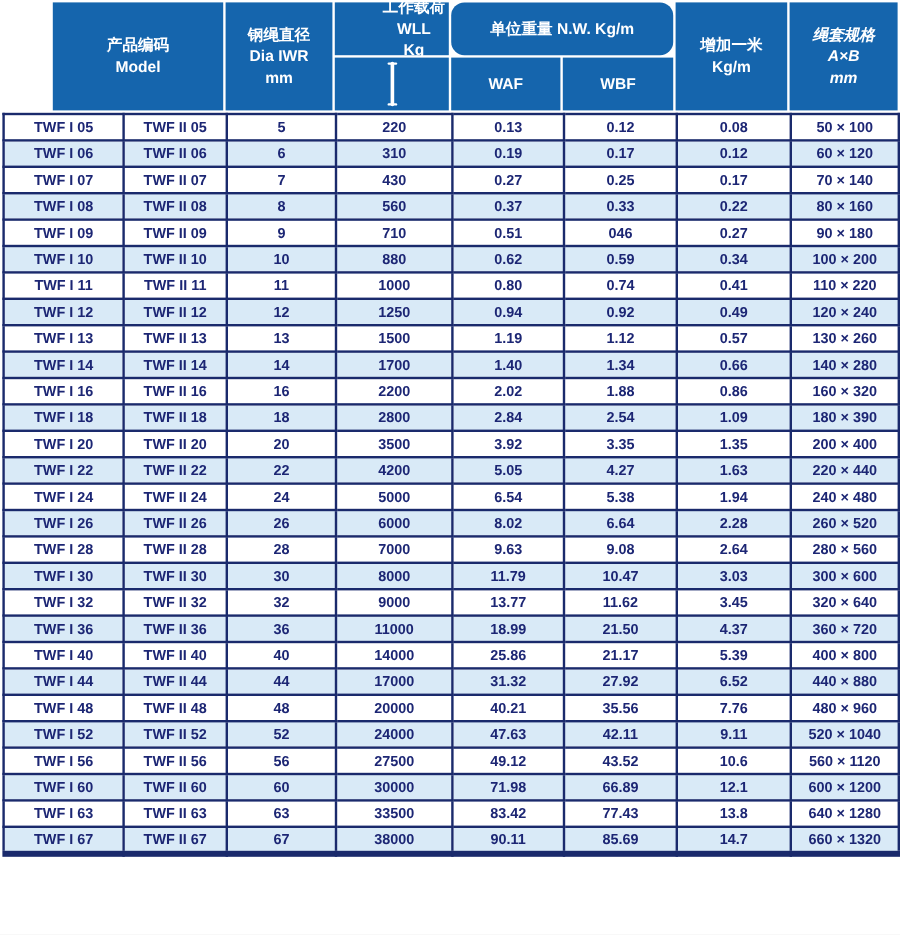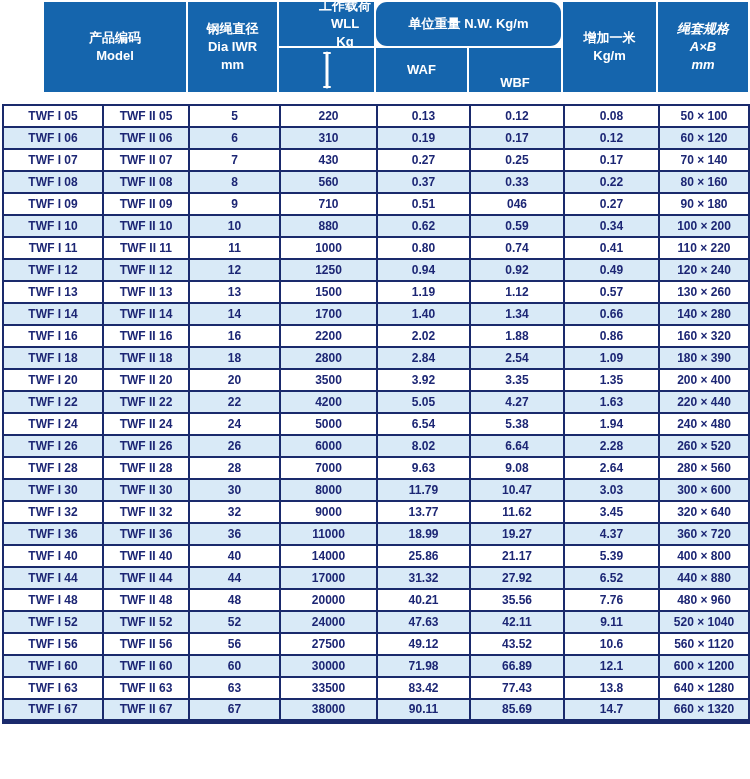--- a/index.html
+++ b/index.html
@@ -32,29 +32,29 @@
     font-weight:bold;font-size:13px;line-height:1.4;
     text-align:center;
   }
   .hcell span{display:block;}
   .c-model{grid-column:1/3;grid-row:1/3;margin-left:42px;}
   .c-dia{grid-column:3;grid-row:1/3;}
   .c-wll{grid-column:4;grid-row:1;padding-left:37px;}
   .c-wll-icon{grid-column:4;grid-row:2;}
   .c-nw{grid-column:5/7;grid-row:1;border-radius:11px;}
   .c-waf{grid-column:5;grid-row:2;}
-  .c-wbf{grid-column:6;grid-row:2;justify-content:flex-end;}
+  .c-wbf{grid-column:6;grid-row:2;}
   .c-add{grid-column:7;grid-row:1/3;}
   .c-sleeve{grid-column:8;grid-row:1/3;font-style:italic;}
   
   table{
     border-collapse:collapse;
     table-layout:fixed;
     width:746px;
-    margin-top:12px;
+    margin-top:2px;
     border:2px solid var(--border);
     border-bottom-width:5px;
     padding-left:47px;
   }
   td{
     border:2px solid var(--border);
     height:22px;
     text-align:center;vertical-align:middle;
     font-size:12px;font-weight:bold;
     color:var(--text);
@@ -312,21 +312,21 @@
           <td>11.62</td>
           <td>3.45</td>
           <td>320 × 640</td>
         </tr>
         <tr class="alt">
           <td>TWF I 36</td>
           <td>TWF II 36</td>
           <td>36</td>
           <td>11000</td>
           <td>18.99</td>
-          <td>19.27</td>
+          <td>21.50</td>
           <td>4.37</td>
           <td>360 × 720</td>
         </tr>
         <tr>
           <td>TWF I 40</td>
           <td>TWF II 40</td>
           <td>40</td>
           <td>14000</td>
           <td>25.86</td>
           <td>21.17</td>

